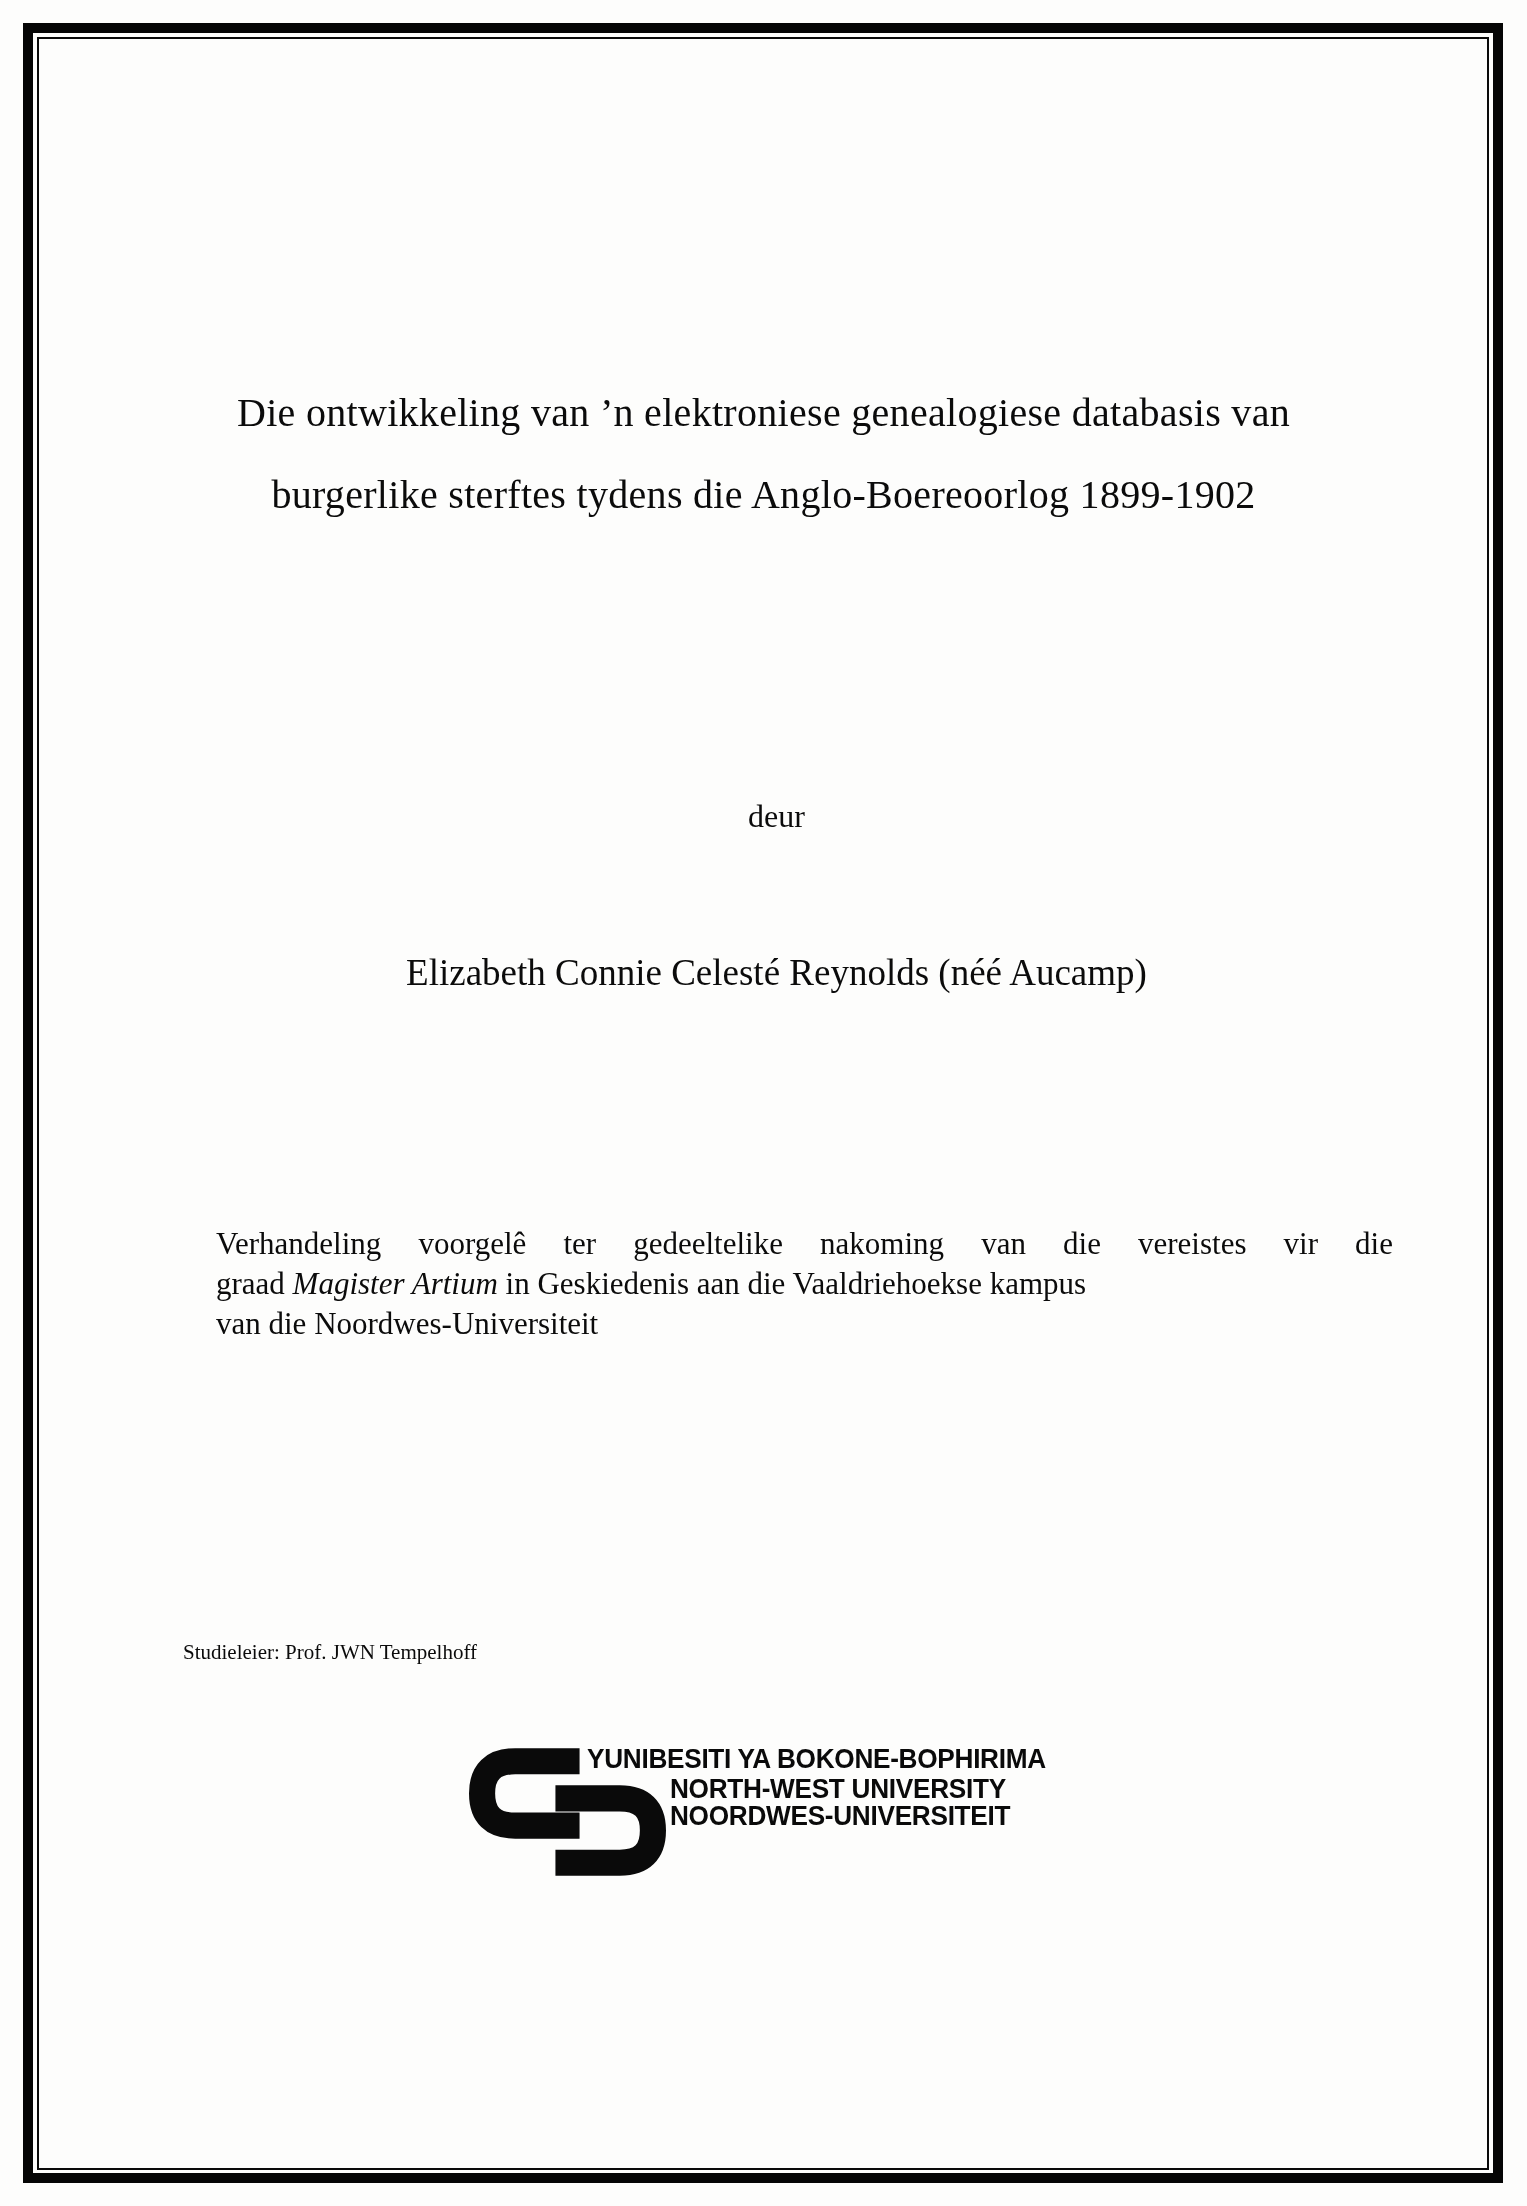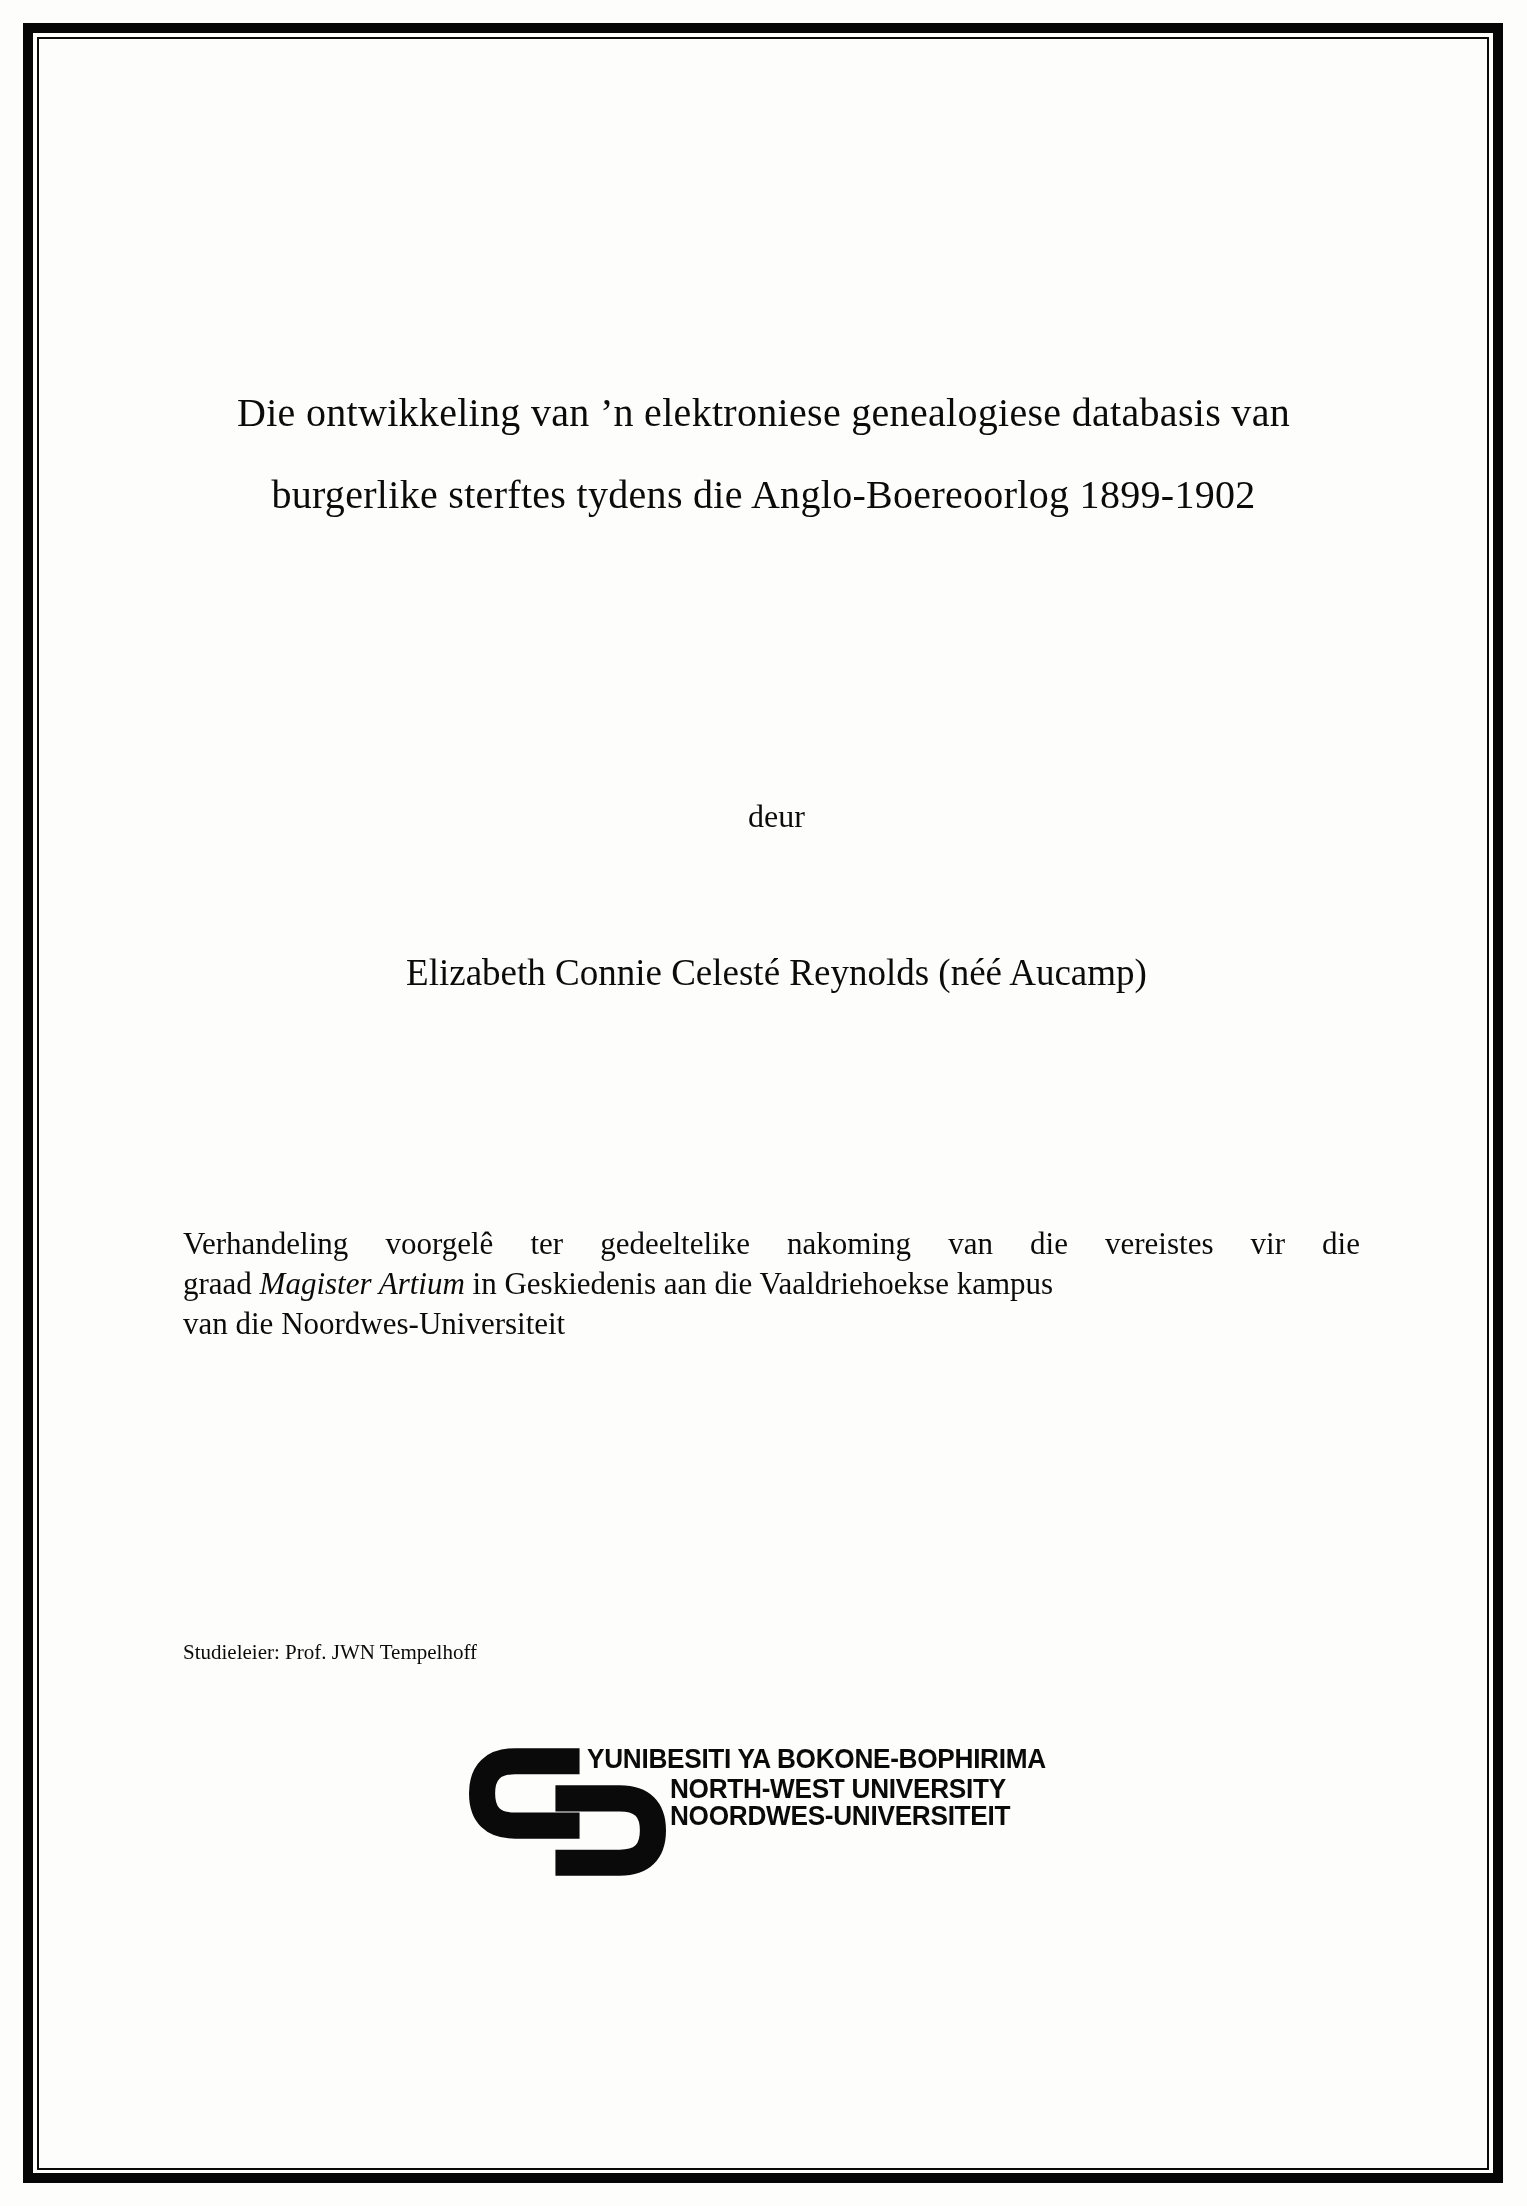--- a/index.html
+++ b/index.html
@@ -89,21 +89,21 @@
   <div class="frame-inner"></div>
 
   <div class="abs title-line" style="top:393px;">Die ontwikkeling van ’n elektroniese genealogiese databasis van</div>
 
   <div class="abs title-line" style="top:475px;font-family:Liberation Serif, serif;">burgerlike sterftes tydens die Anglo-Boereoorlog 1899-1902</div>
 
   <div class="abs byline" style="top:800px;">deur</div>
 
   <div class="abs author-line" style="top:954px;">Elizabeth Connie Celesté Reynolds (néé Aucamp)</div>
 
-  <div class="abs thesis-statement" style="top:1224px;">
+  <div class="abs thesis-statement" style="top:1224px;margin-left:33px;">
     <div class="line-just">Verhandeling voorgelê ter gedeeltelike nakoming van die vereistes vir die</div>
     <div><span>graad </span><span class="italic">Magister Artium</span><span> in Geskiedenis aan die Vaaldriehoekse kampus</span></div>
     <div>van die Noordwes-Universiteit</div>
   </div>
 
   <div class="abs supervisor-block" style="top:1630px;">
     <div>Studieleier: Prof. JWN Tempelhoff</div>
   </div>
 
   <div class="abs" style="left:467px; top:1748px; width:620px; height:130px;text-decoration:underline;">

